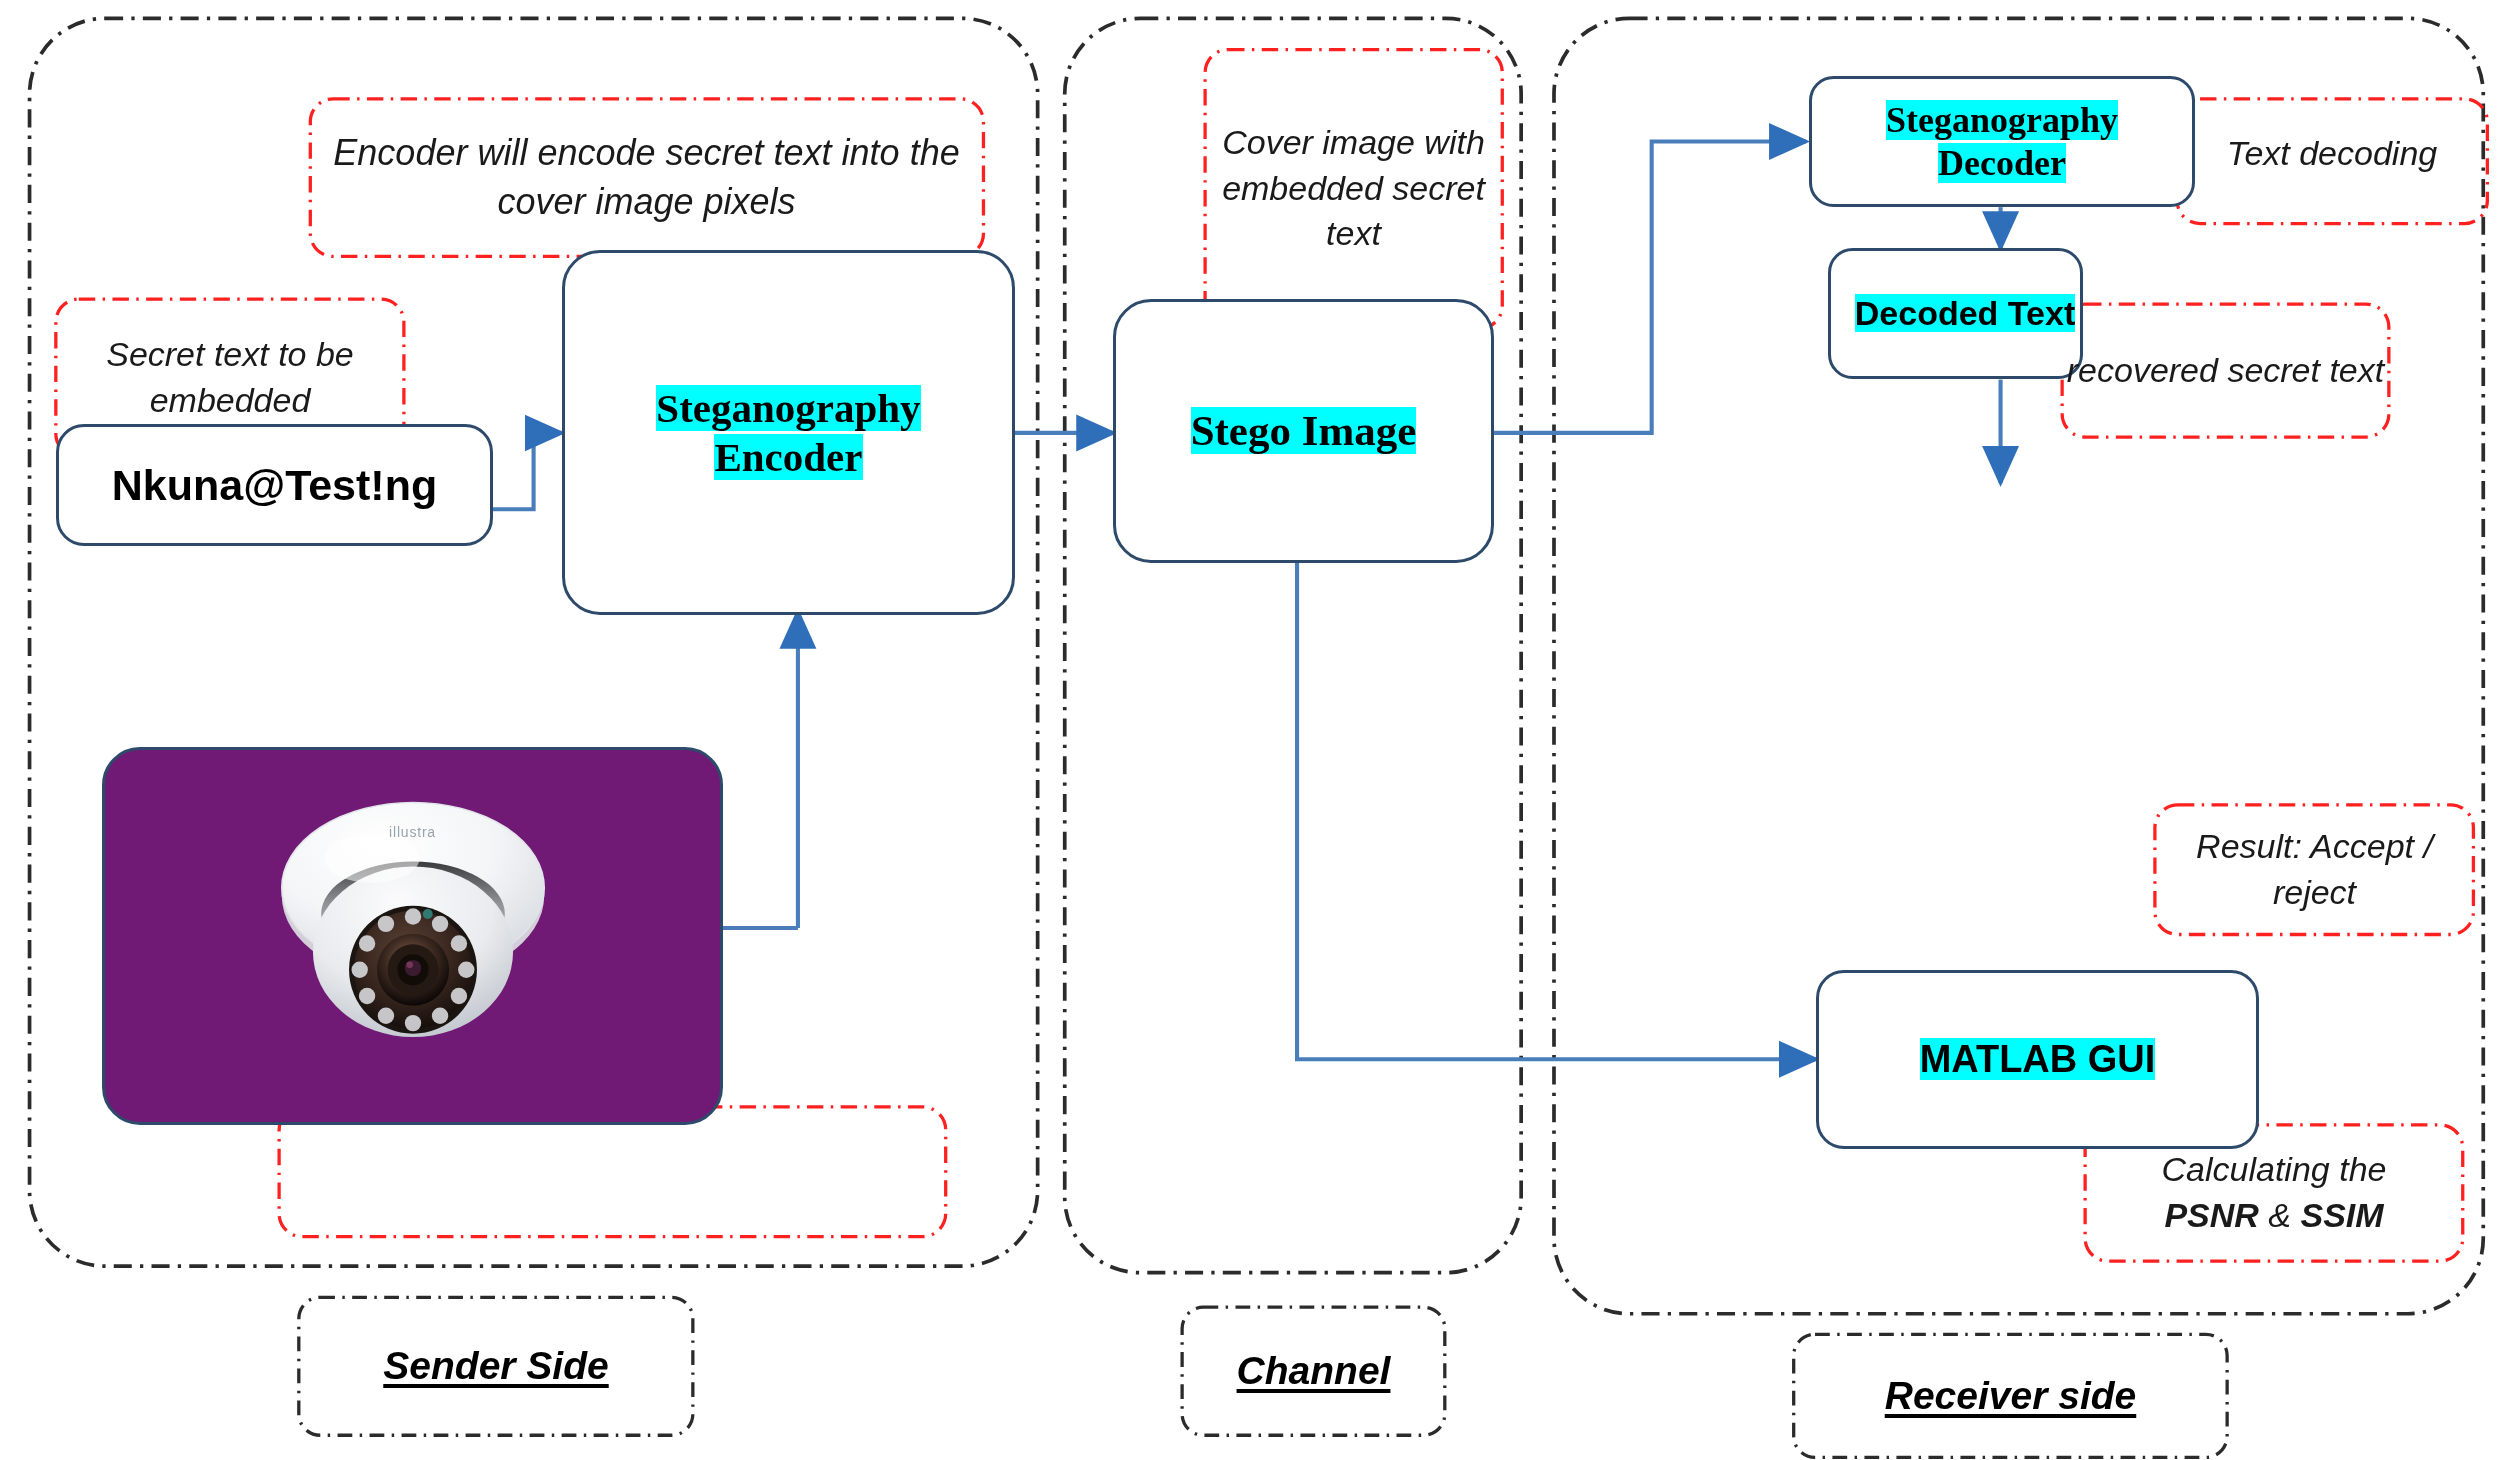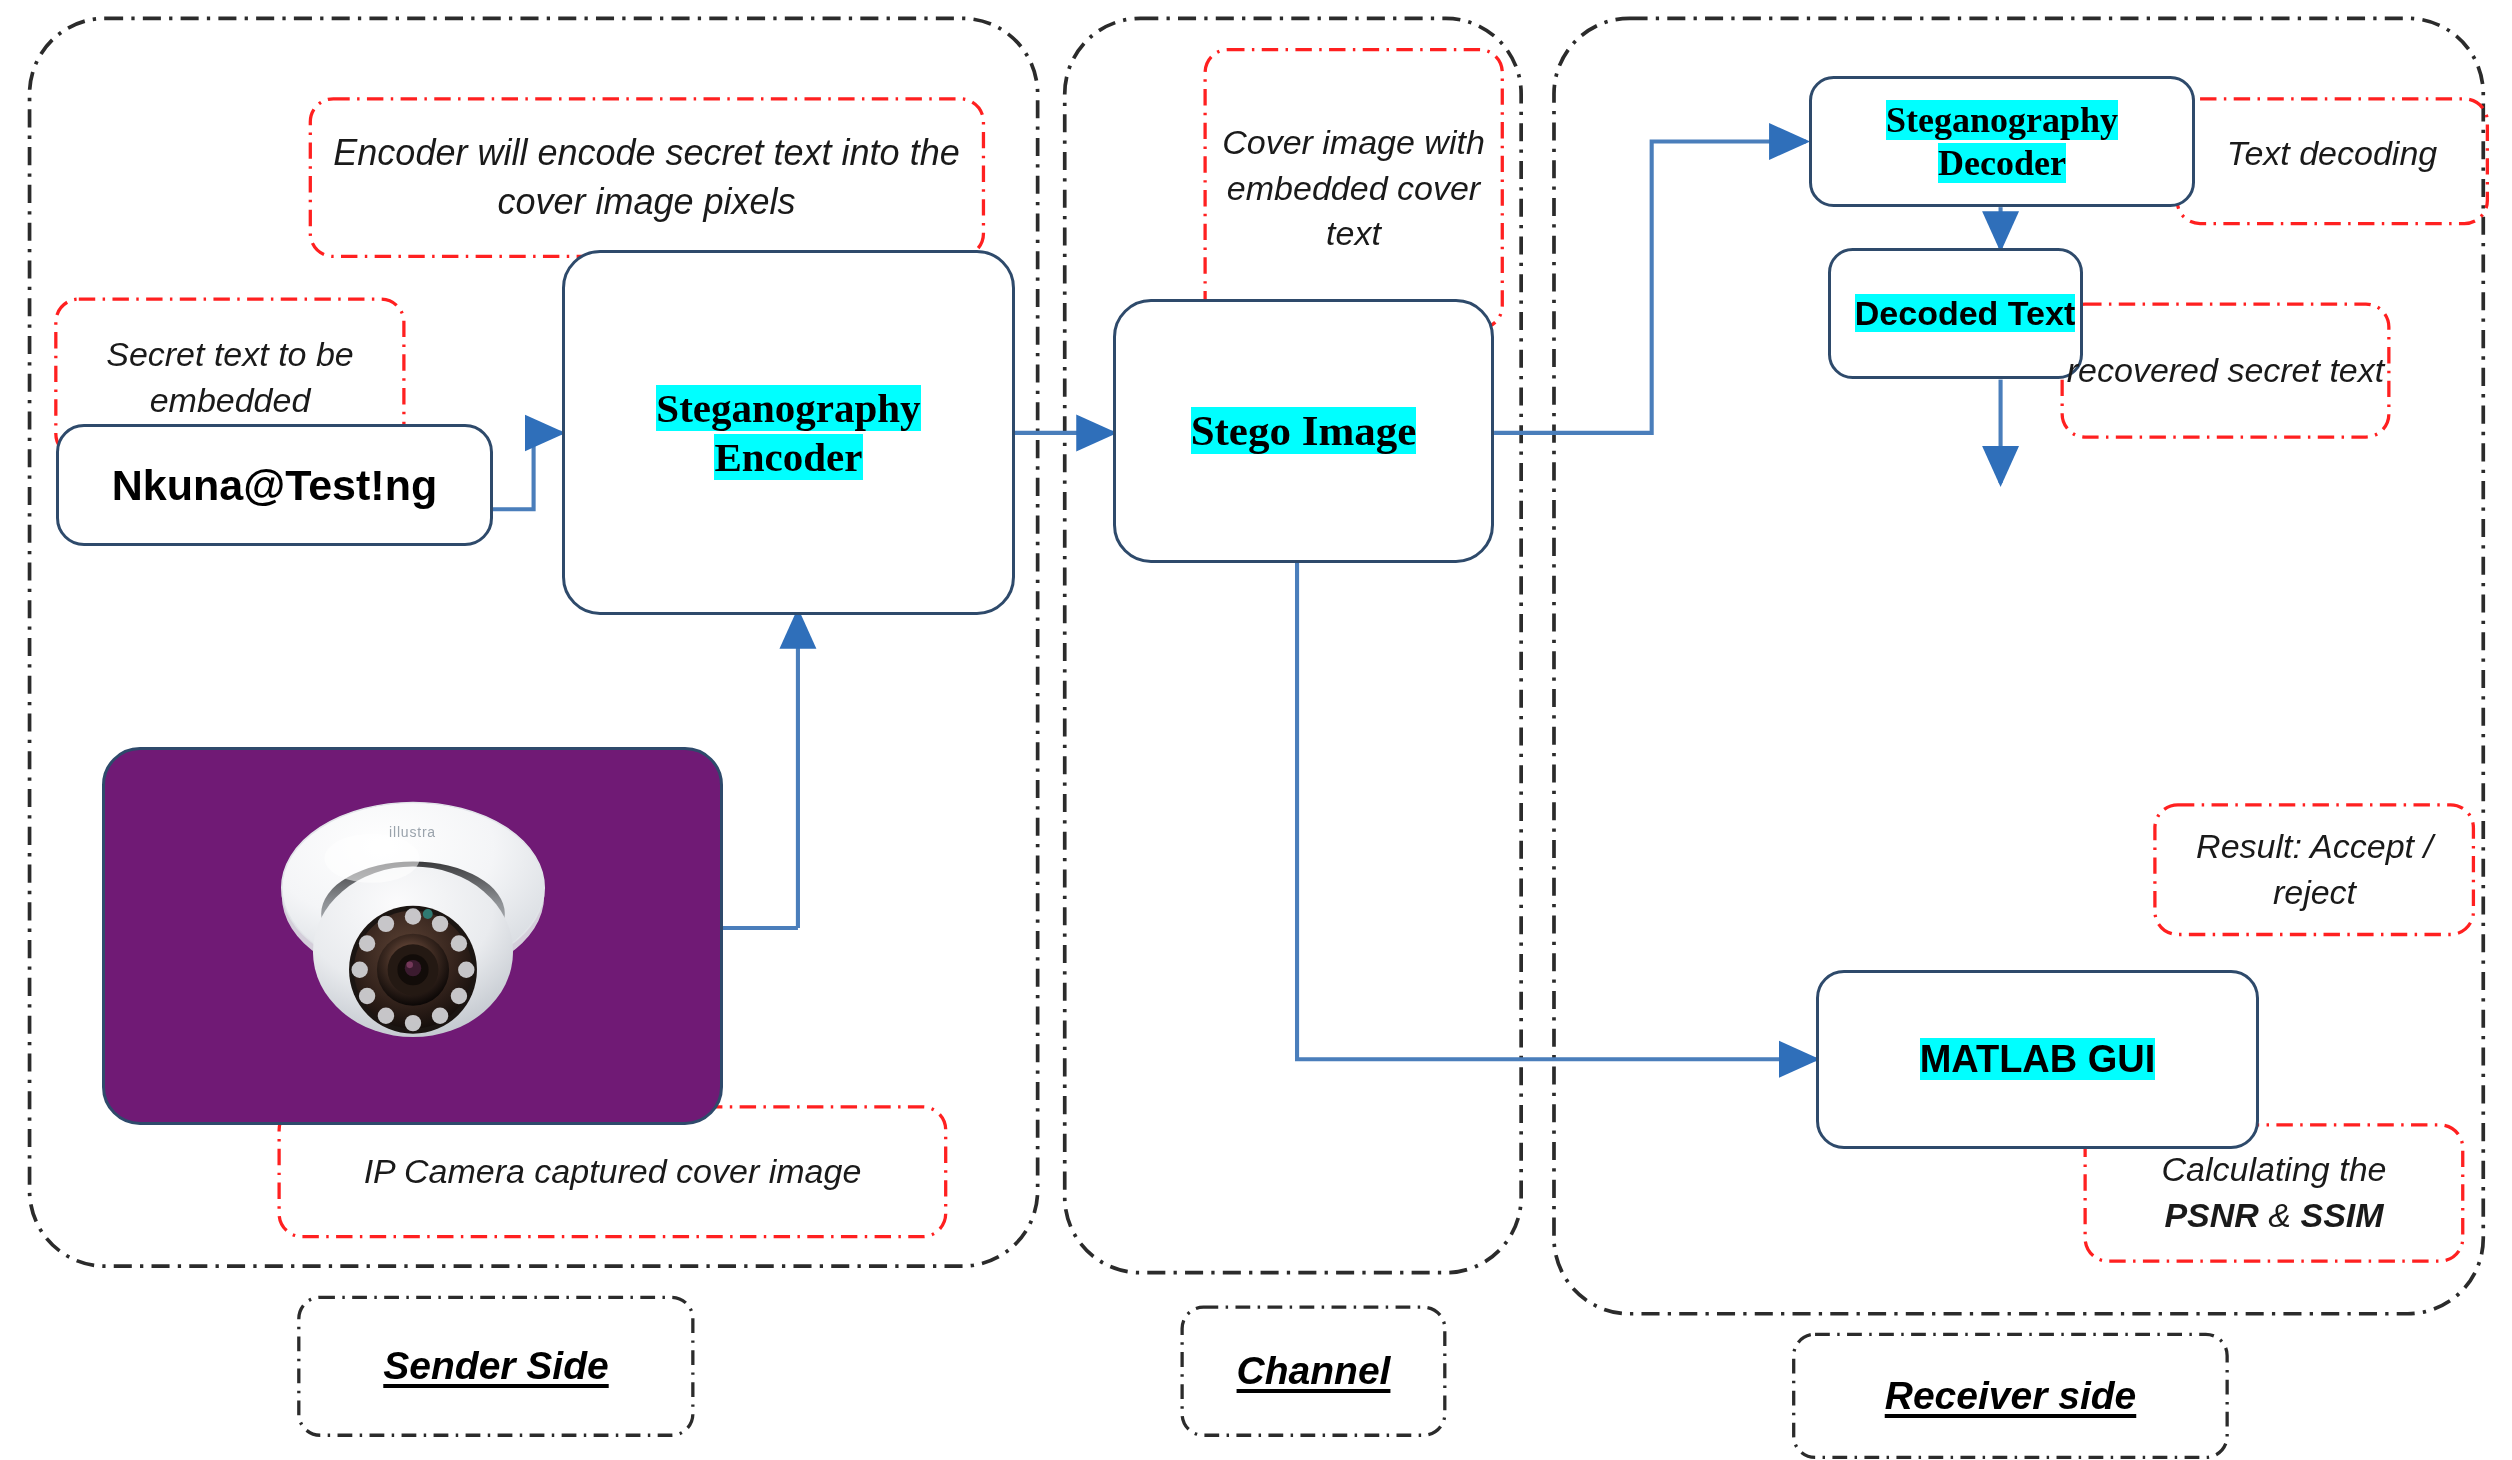--- a/index.html
+++ b/index.html
@@ -308,26 +308,23 @@
   </div>
 
   <div class="callout" style="left:310px; top:99px; width:673px; height:158px; font-size:36px;">
     <span class="ctext">Encoder will encode secret text into the cover image pixels</span>
   </div>
 
   <div class="callout" style="left:56px; top:299px; width:348px; height:158px; font-size:34px;">
     <span class="ctext">Secret text to be embedded</span>
   </div>
 
-  <div class="callout" style="left:279px; top:1107px; width:667px; height:130px; font-size:34px;">
-    <span class="ctext">IP Camera captured cover image</span>
-  </div>
 
   <div class="callout" style="left:1205px; top:49px; width:297px; height:279px; font-size:34px;">
-    <span class="ctext">Cover image with embedded cover text</span>
+    <span class="ctext">Cover image with embedded secret text</span>
   </div>
 
   <div class="callout" style="left:2177px; top:91px; width:310px; height:125px; font-size:34px;">
     <span class="ctext">Text decoding</span>
   </div>
 
   <div class="callout" style="left:2062px; top:304px; width:327px; height:133px; font-size:34px;">
     <span class="ctext">recovered secret text</span>
   </div>
 

